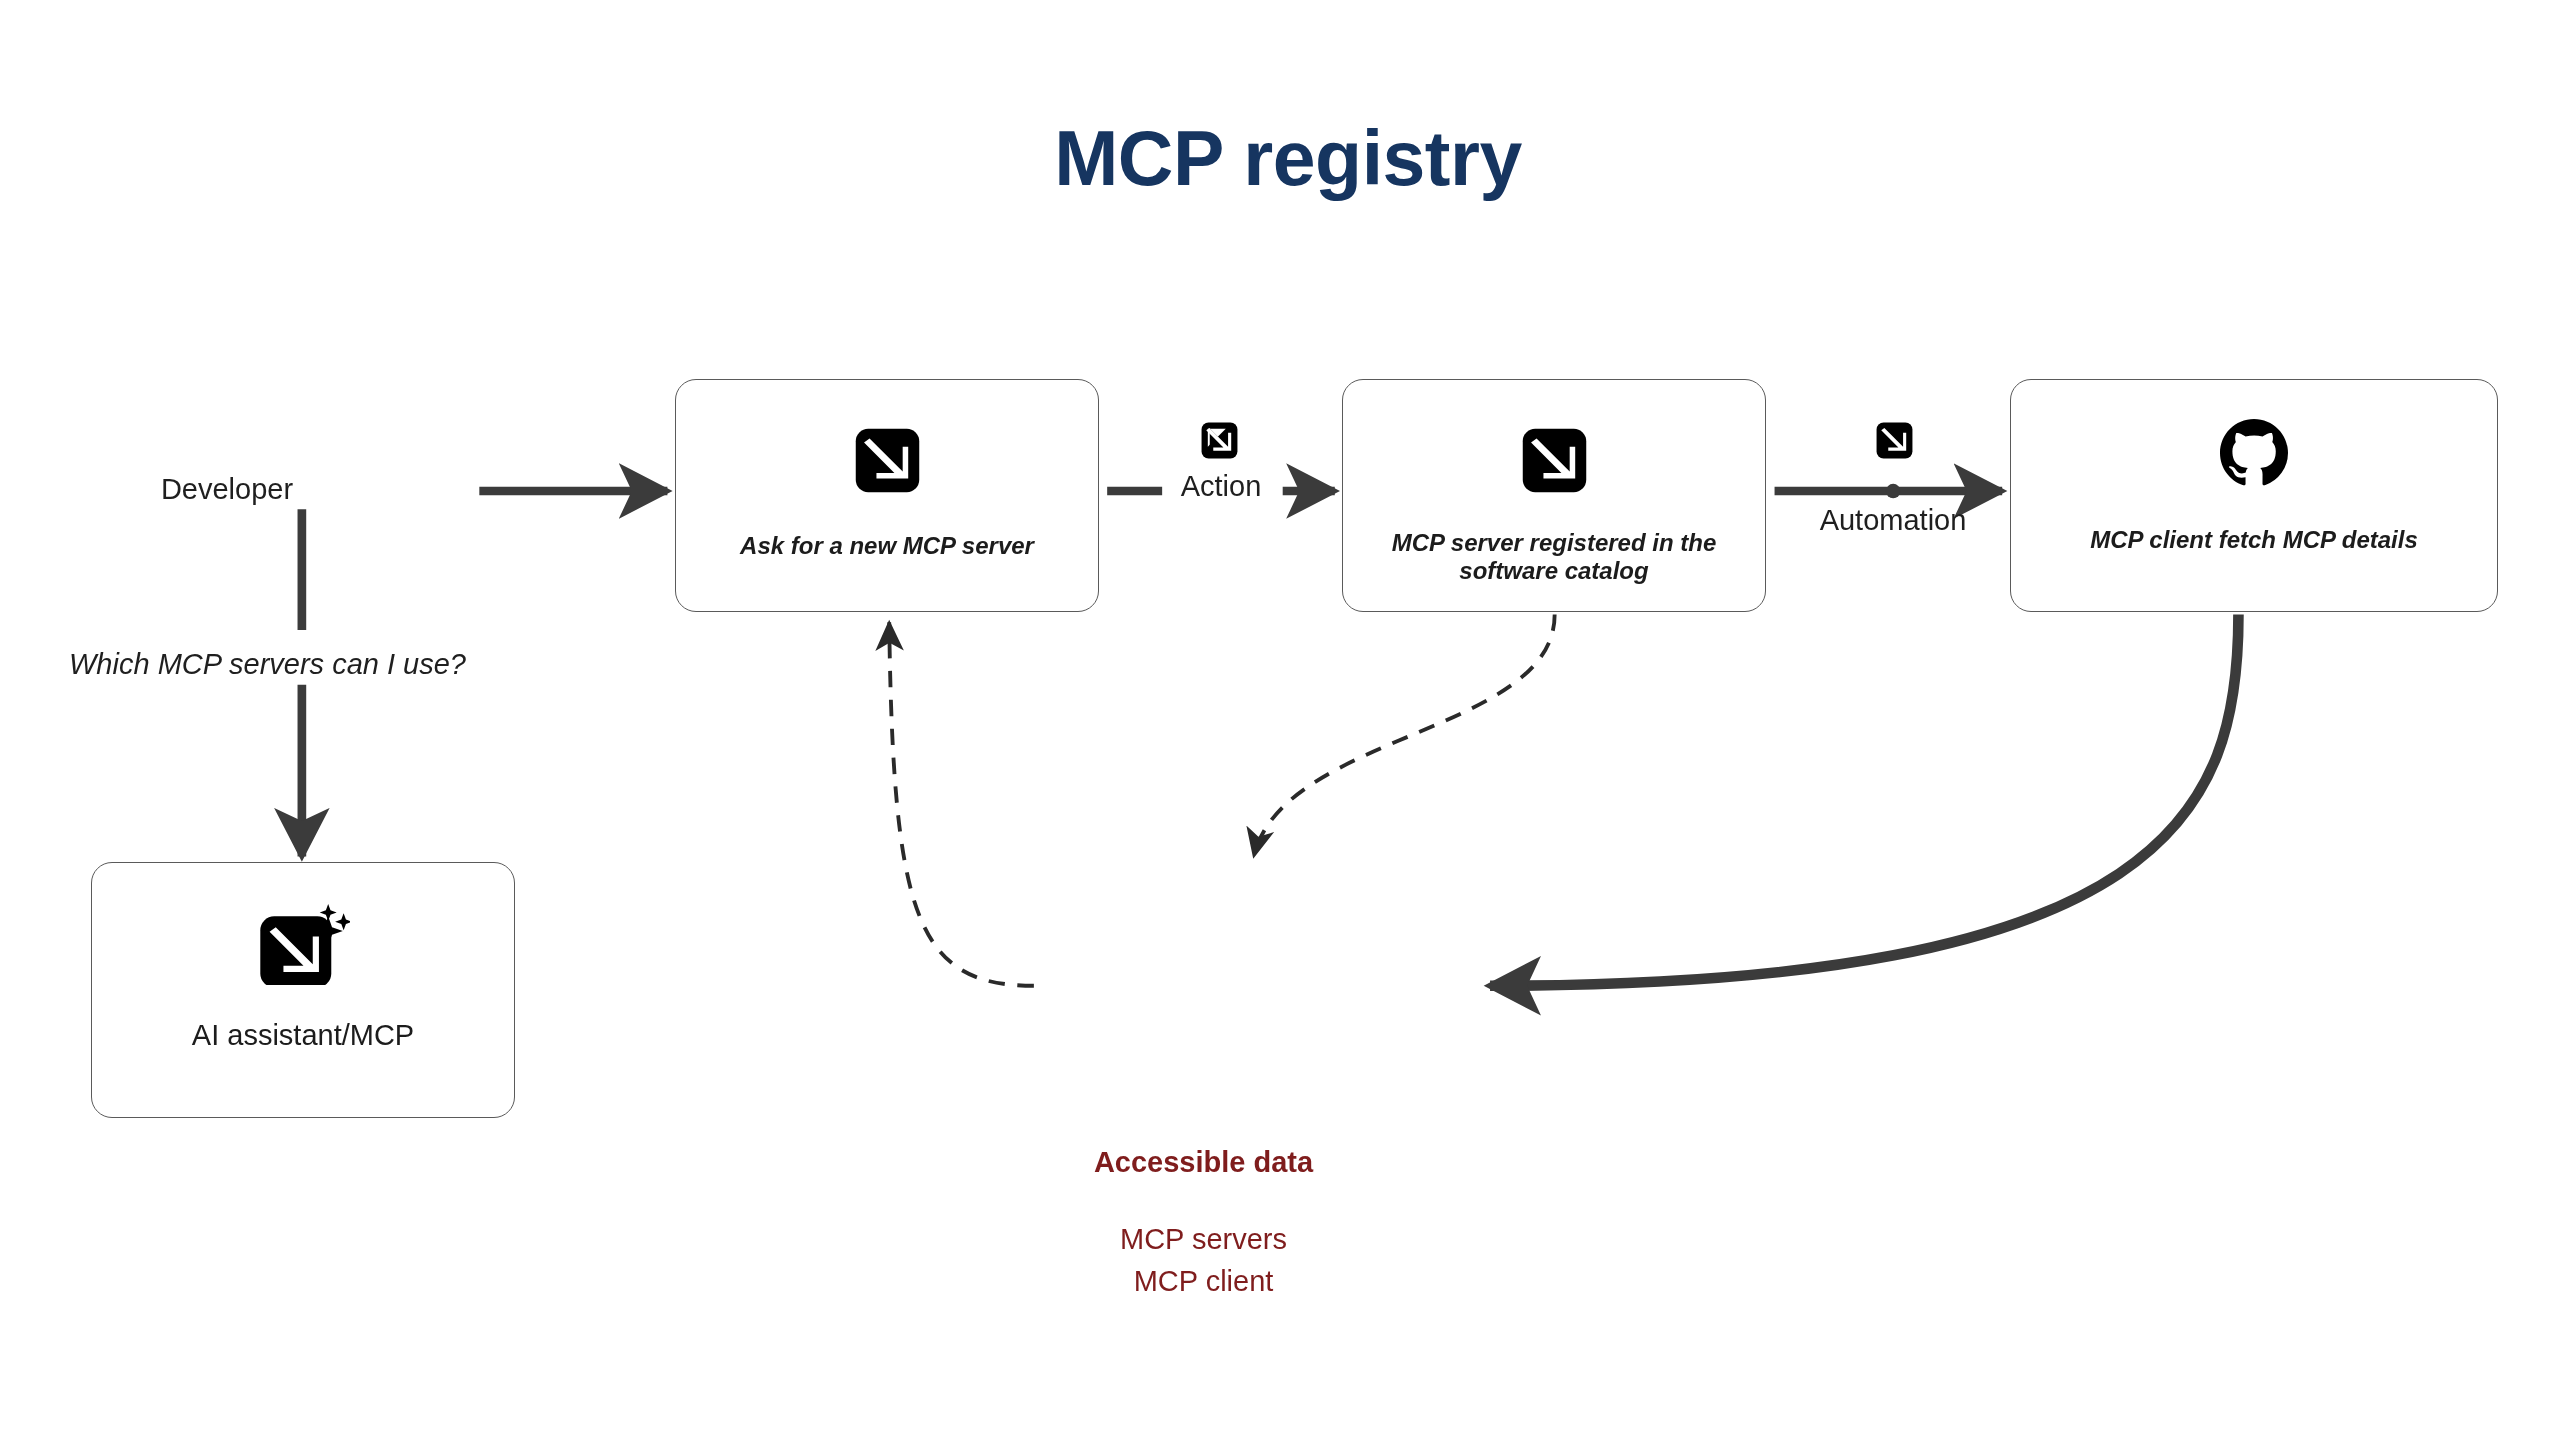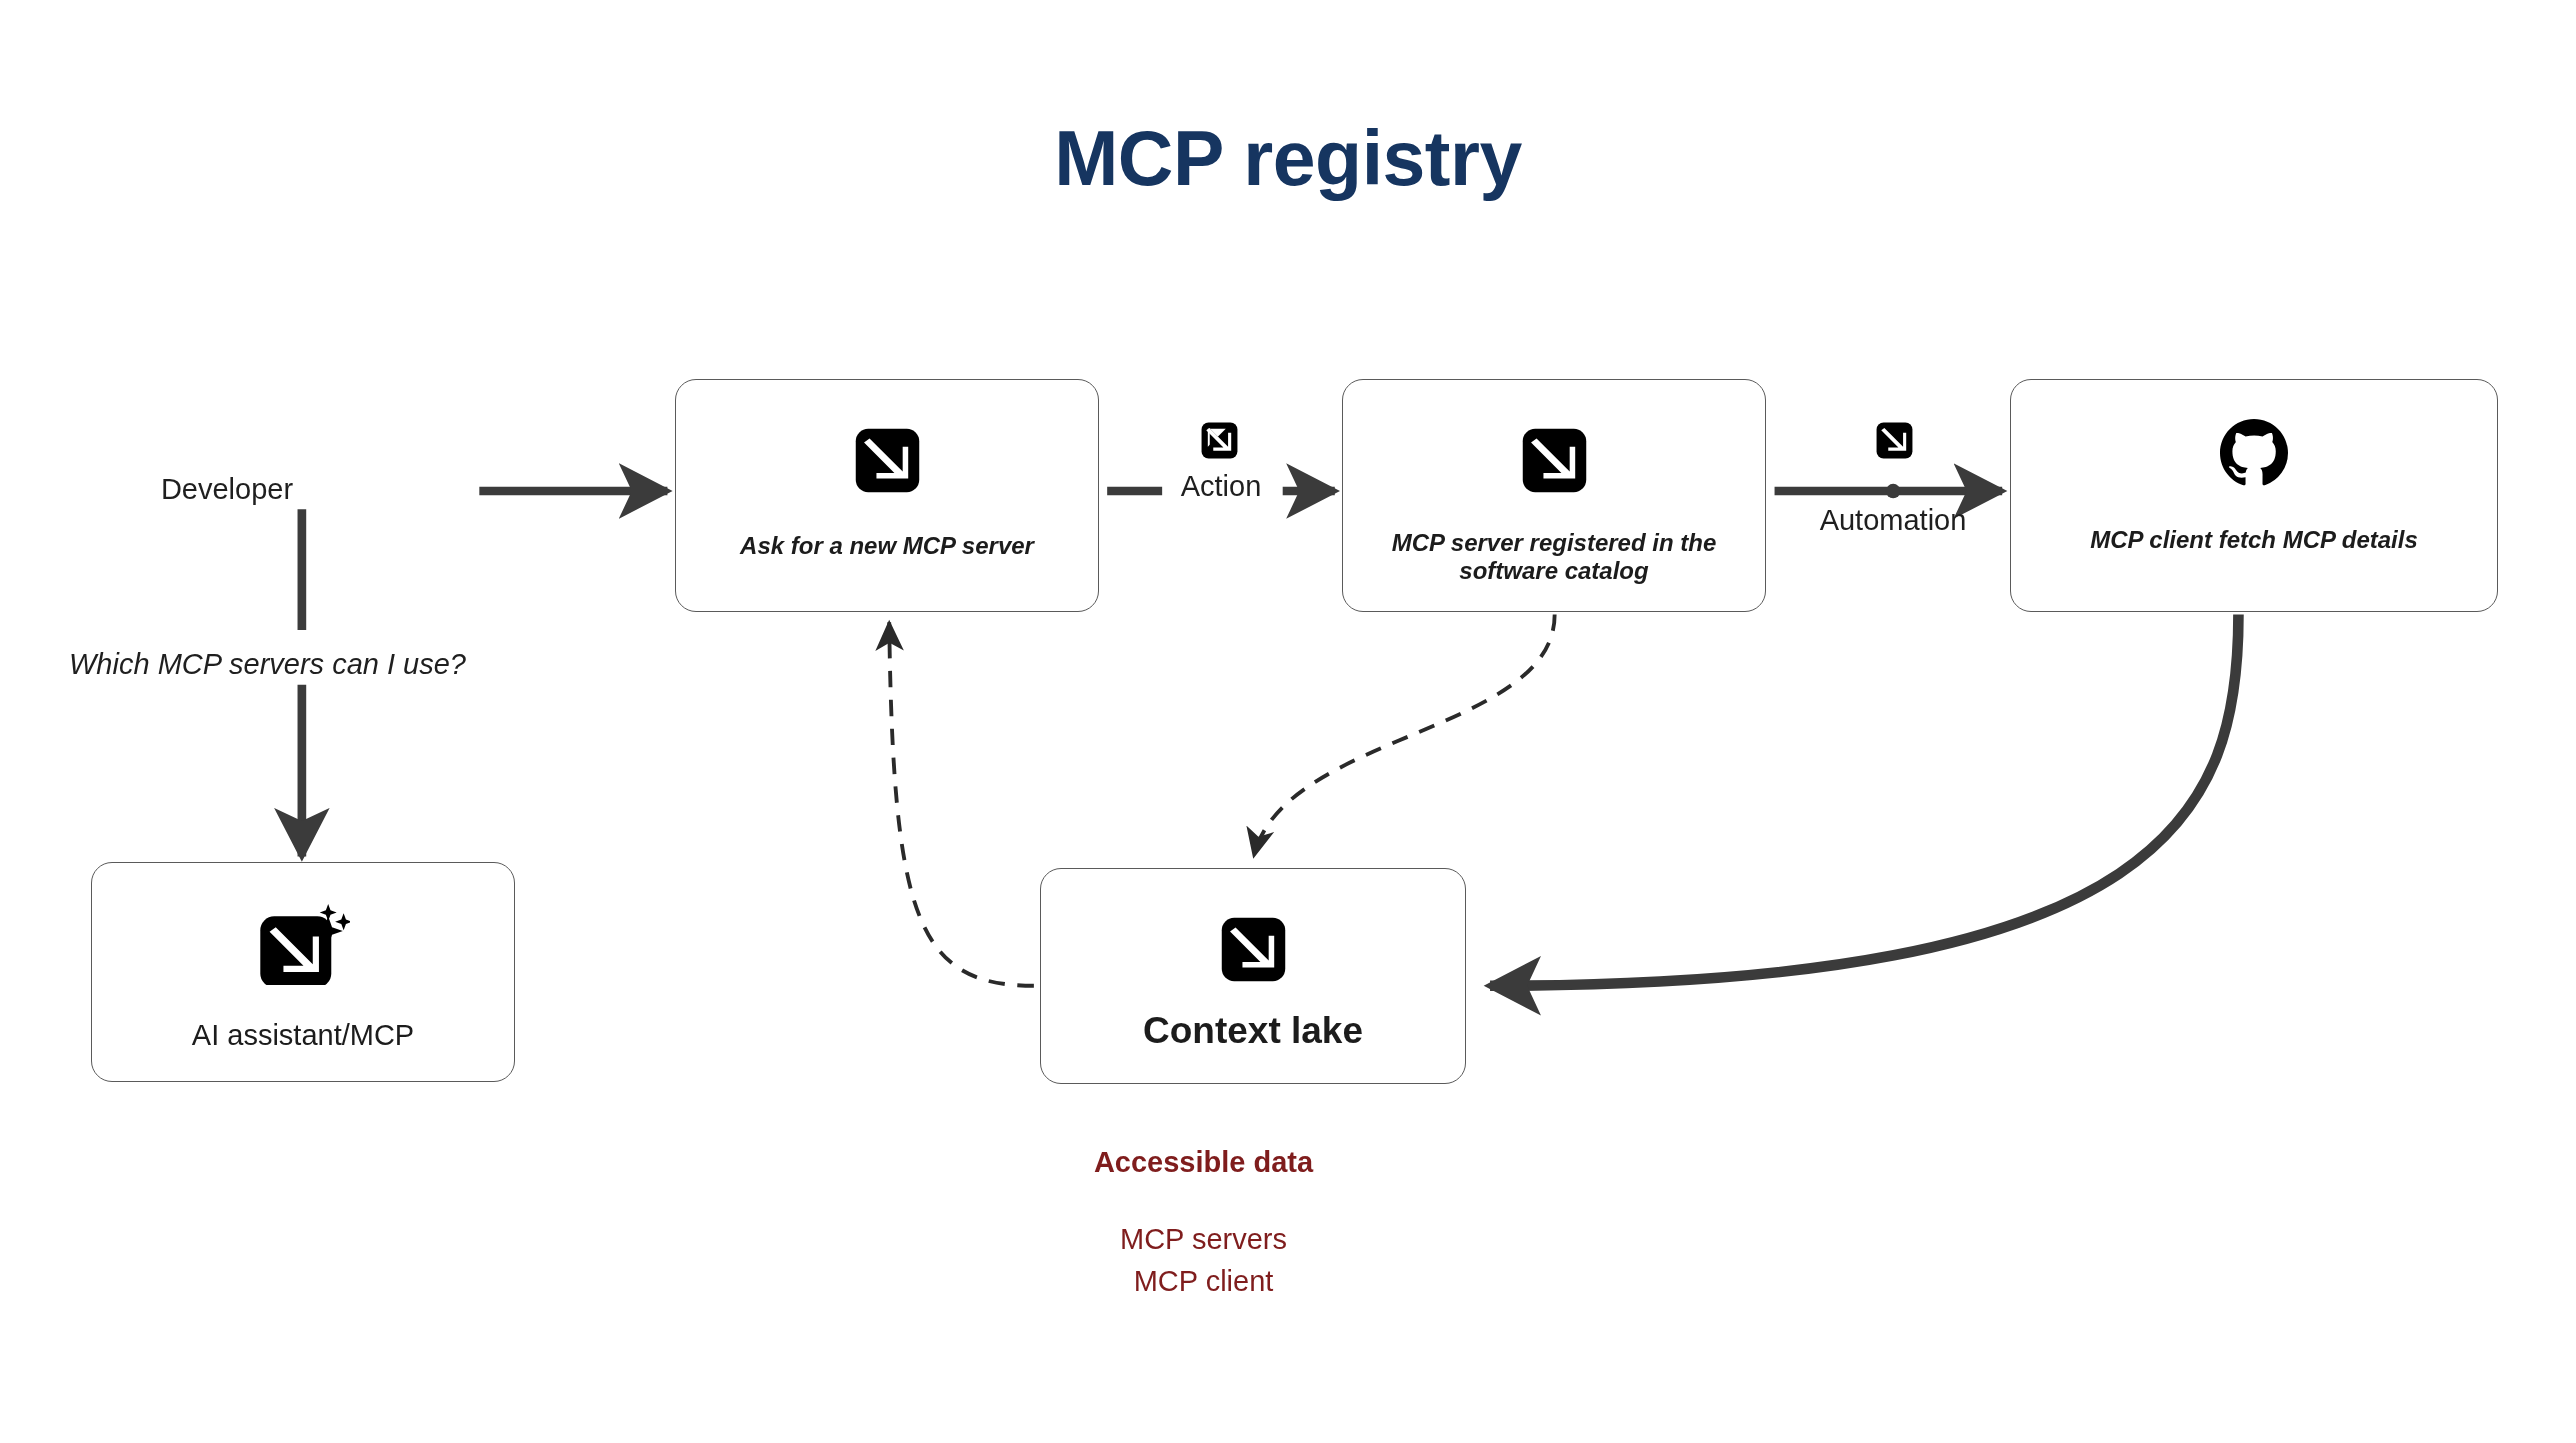--- a/index.html
+++ b/index.html
@@ -65,21 +65,21 @@
   }
   .label-strong {        
     font-size: 37px;
     font-weight: bold;
     font-style: normal;
   }
   
   #node-ask       { left: 675px;  top: 379px;  width: 424px; height: 233px; }
   #node-registered{ left: 1342px; top: 379px;  width: 424px; height: 233px; gap: 13px; }
   #node-client    { left: 2010px; top: 379px;  width: 488px; height: 233px; }
-  #node-ai        { left: 91px;   top: 862px;  width: 424px; height: 220px; }
+  #node-ai        { left: 91px;   top: 862px;  width: 424px; height: 256px; }
   #node-lake      { left: 1040px; top: 868px;  width: 426px; height: 216px; }
 
   #node-ask .icon-wrap        { margin-top: 46px; }
   #node-registered .icon-wrap { margin-top: 46px; }
   #node-client .icon-wrap     { margin-top: 39px; }
   #node-ai .icon-wrap         { margin-top: 41px; }
   #node-lake .icon-wrap       { margin-top: 46px; }
 
   #node-ask .node-label        { margin-top: 37px; }
   #node-registered .node-label { margin-top: 21px; }
@@ -244,29 +244,20 @@
           <path d="M24 18 L72 66 L72 30 L80 30 L80 76 L34 76 L34 68 L60 68 L16 24 Z" fill="#fff"></path>
         </g>
         <path d="M92 16 L97 30 L111 35 L97 40 L92 54 L87 40 L73 35 L87 30 Z" fill="#000"></path>
         <path d="M92 0 L95 8 L103 11 L95 14 L92 22 L89 14 L81 11 L89 8 Z" fill="#000"></path>
         <path d="M112 12 L115 20 L123 23 L115 26 L112 34 L109 26 L101 23 L109 20 Z" fill="#000"></path>
       </svg>
     </span>
     <div class="node-label label-plain">AI assistant/MCP</div>
   </div>
 
-  <div class="node" id="node-lake">
-    <span class="icon-wrap">
-      <svg width="69" height="69" viewBox="0 0 100 100" aria-hidden="true">
-        <path d="M22 4 H78 A18 18 0 0 1 96 22 V78 A18 18 0 0 1 78 96 H22 A18 18 0 0 1 4 78 V22 A18 18 0 0 1 22 4 Z" fill="#000"></path>
-        <path d="M24 18 L72 66 L72 30 L80 30 L80 76 L34 76 L34 68 L60 68 L16 24 Z" fill="#fff"></path>
-      </svg>
-    </span>
-    <div class="node-label label-strong">Context lake</div>
-  </div>
 
   <div class="legend-col" id="legend-data">
     <div class="legend-head">Accessible data</div>
     <div class="legend-item">MCP servers</div>
     <div class="legend-item">MCP client</div>
   </div>
 
 
 </div>
 

